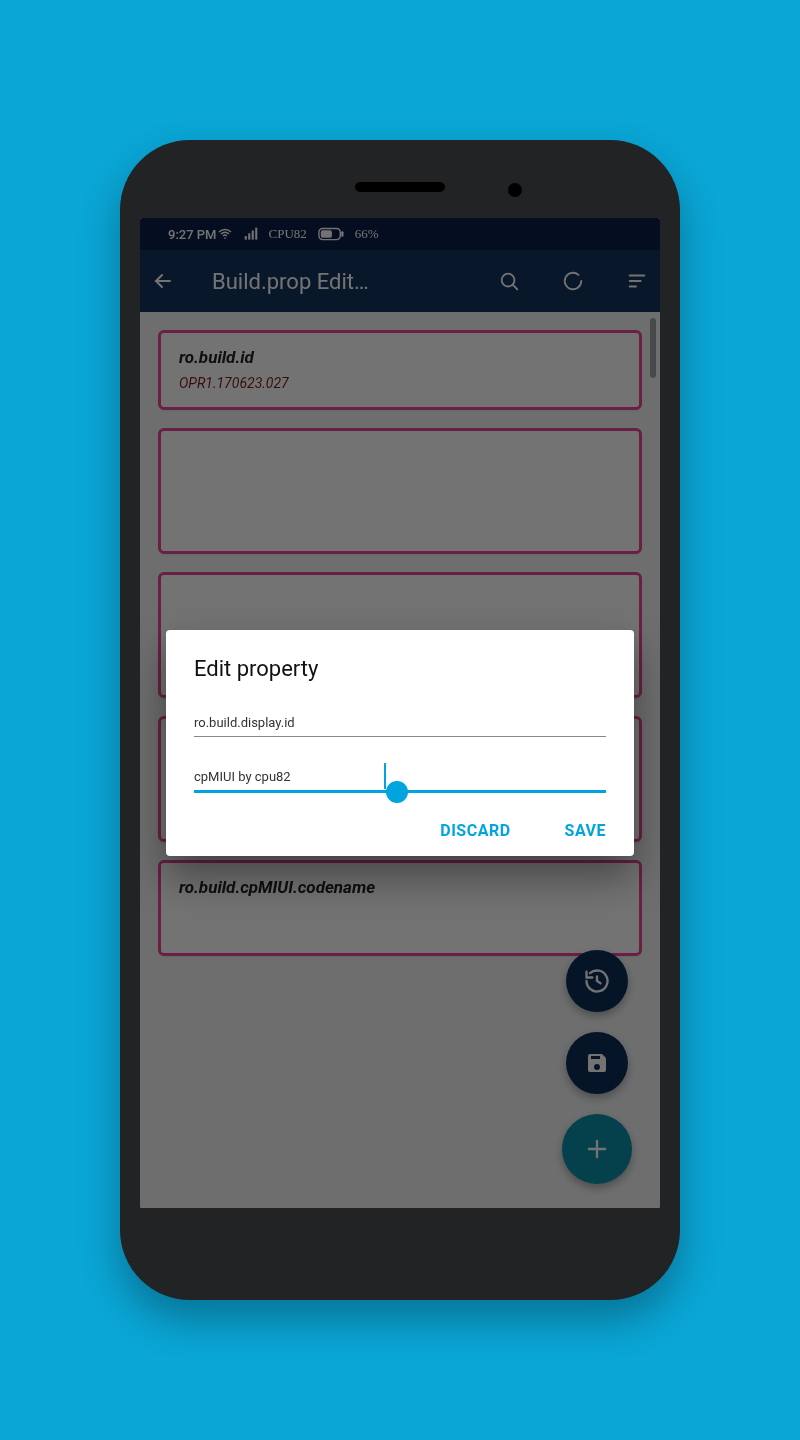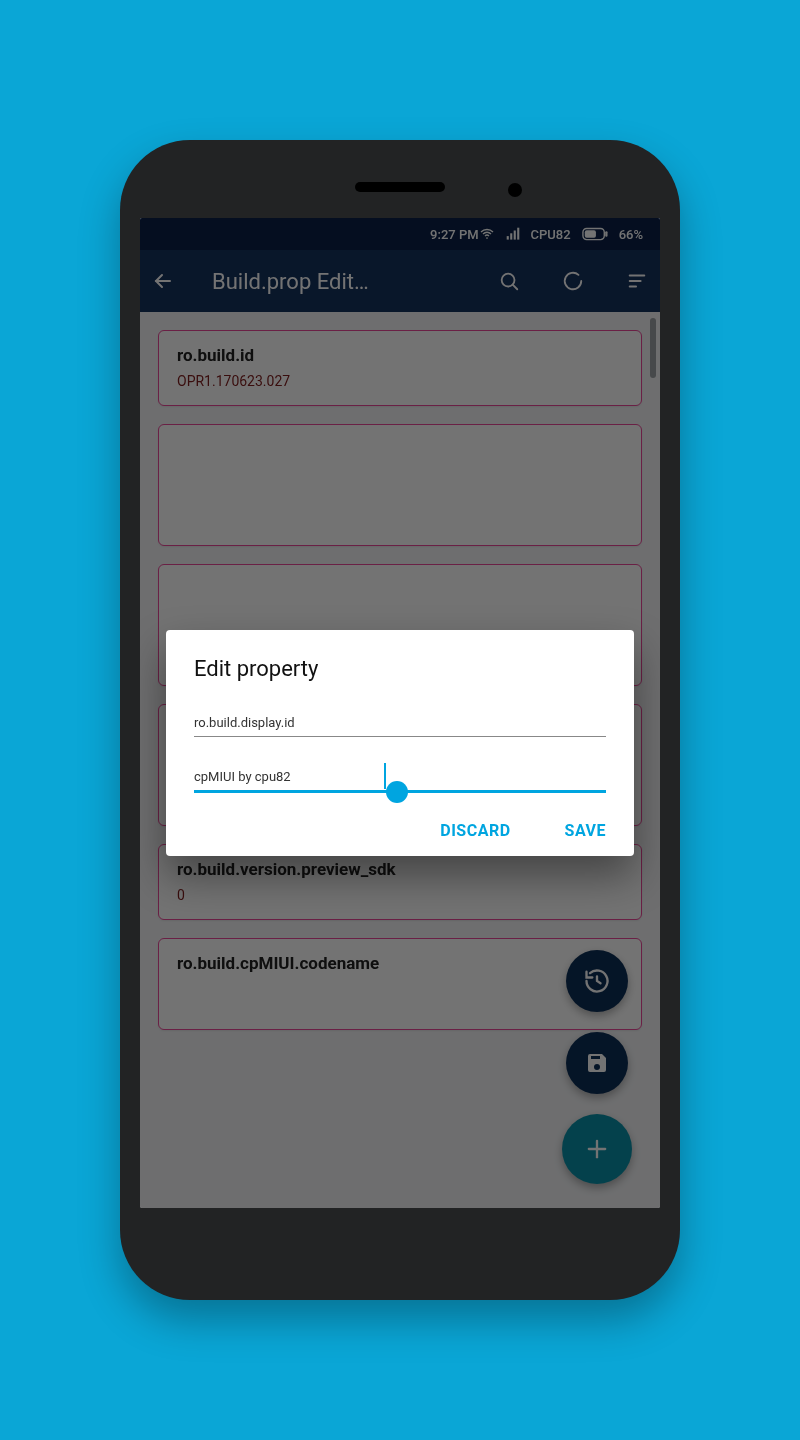--- a/index.html
+++ b/index.html
@@ -36,26 +36,26 @@
     overflow:hidden;
     border-radius:2px;
   }
 
   
   .statusbar{
     height:32px;
     background:#0c2147;
     color:#fff;
     display:flex;align-items:center;
-    padding:0 17px;
+    padding:0 28px;
     font-size:13px;
     font-weight:500;
-    justify-content:flex-end;
-  }
-  .status-right{display:flex;align-items:center;gap:11px;}
+    justify-content:flex-start;
+  }
+  .status-right{display:flex;align-items:center;gap:11px;font-family:Liberation Serif, serif;}
   svg{display:block}
 
   
   .appbar{
     height:62px;
     background:#16335e;
     color:#fff;
     display:flex;align-items:center;
     padding:0 8px;
     gap:34px;
@@ -65,24 +65,25 @@
 
   
   .content{
     position:absolute;left:0;right:0;top:94px;bottom:0;
     padding:18px;
     display:flex;flex-direction:column;gap:18px;
     overflow:hidden;
   }
   .card{
     background:#fff;
-    border:1px solid #ec4899;
+    border:3px solid #ec4899;
     border-radius:6px;
     padding:14px 18px 16px;
     box-shadow:0 1px 2px rgba(0,0,0,.07);
+    font-style:italic;
   }
   .card .k{font-weight:700;font-size:17px;color:#222;margin-bottom:8px;}
   .card .v{font-size:14px;color:#7f1d1d;}
   .card.cutoff{height:60px;overflow:hidden;}
 
   
   .fab-stack{
     position:absolute;right:28px;bottom:24px;
     display:flex;flex-direction:column;align-items:center;gap:20px;
   }
@@ -222,24 +223,20 @@
     <div class="small-scrollbar"></div>
 
     <div class="content">
       <div class="card">
         <div class="k">ro.build.id</div>
         <div class="v">OPR1.170623.027</div>
       </div>
       <div class="card" style="height:90px"></div>
       <div class="card" style="height:90px"></div>
       <div class="card" style="height:90px"></div>
-      <div class="card">
-        <div class="k">ro.build.version.preview_sdk</div>
-        <div class="v">0</div>
-      </div>
       <div class="card cutoff">
         <div class="k">ro.build.cpMIUI.codename</div>
       </div>
     </div>
 
     <div class="fab-stack">
       <div class="fab">
         <svg width="28" height="28" viewBox="0 0 24 24" fill="none" stroke="#fff" stroke-width="2" stroke-linecap="round">
           <path d="M3 12a9 9 0 1 0 3-6.7"></path>
             <path d="M3 4v5h5"></path>

